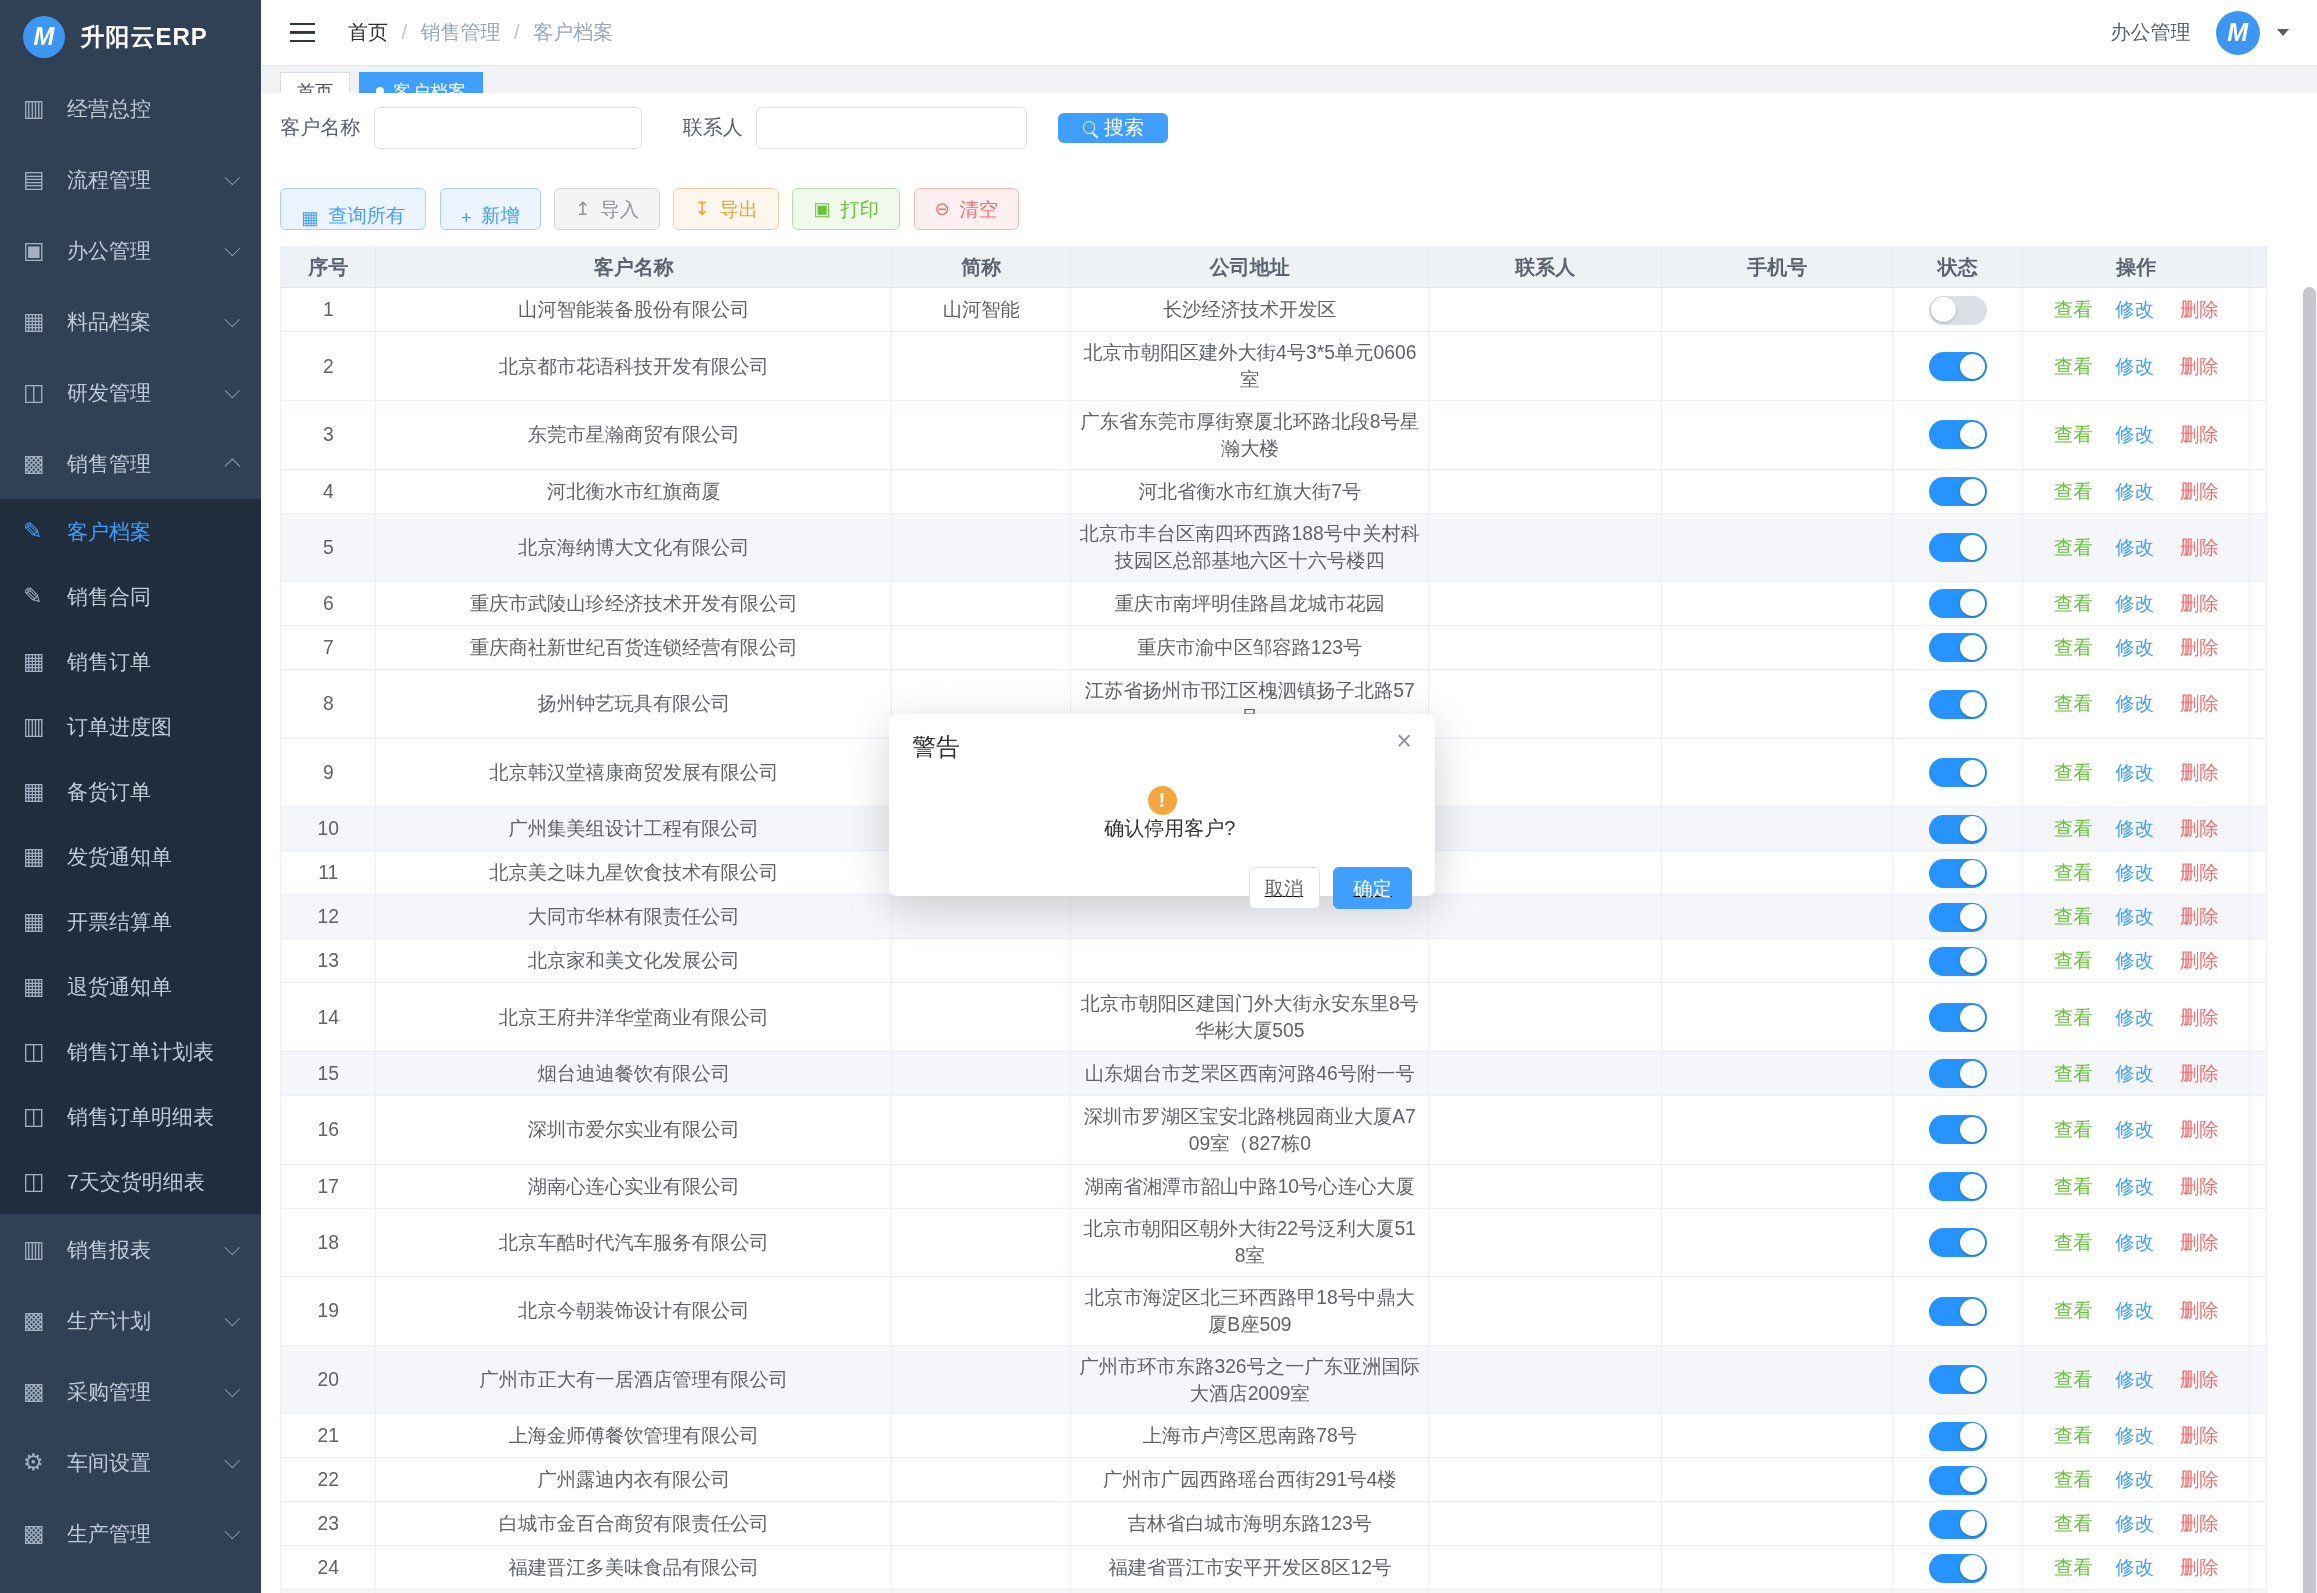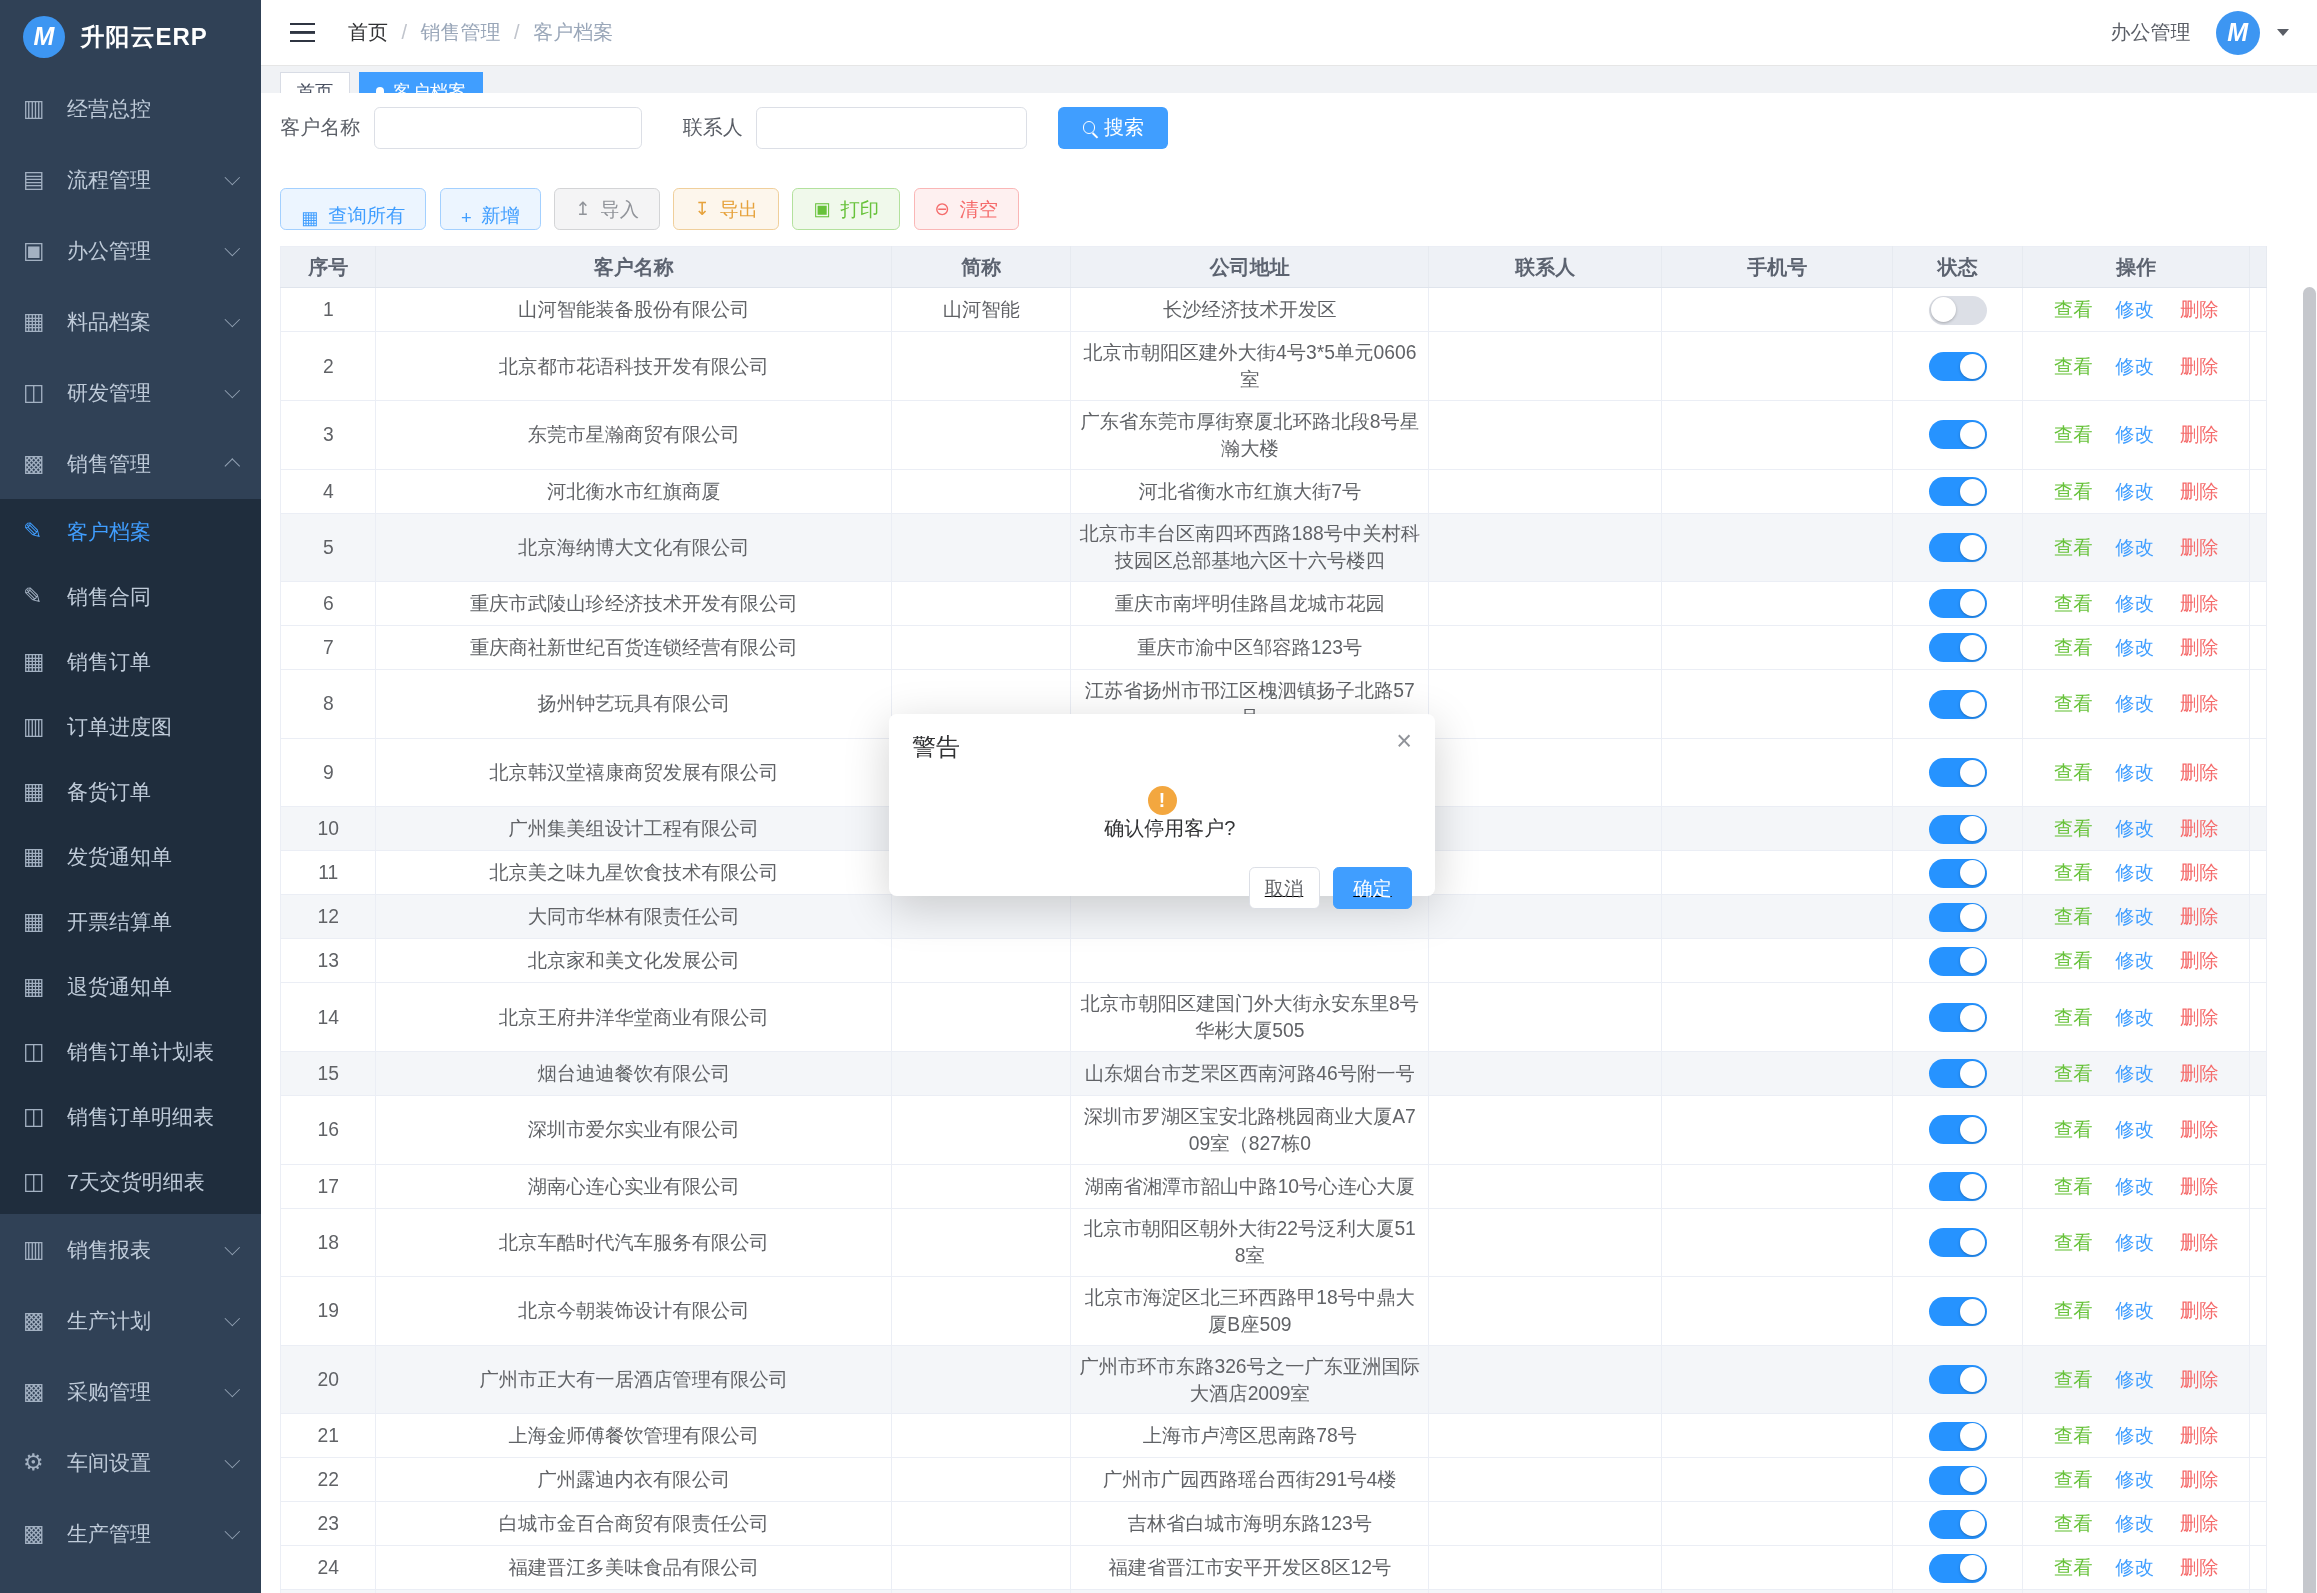--- a/index.html
+++ b/index.html
@@ -42,21 +42,21 @@
   .tab { height:39px; margin-top:5.8px; display:flex; align-items:center; padding:0 15.4px; font-size:18.3px; background:#fff; border:1px solid #d8dce5; color:#495060; margin-right:9.7px; cursor:pointer; }
   .tab.active { background:#409eff; border-color:#409eff; color:#fff; }
   .tab-dot { width:8.7px; height:8.7px; border-radius:50%; background:#fff; margin-right:8.7px; }
 
   
   .panel { background:#fff; height:1500px; padding-left:19.3px; position:relative; }
   .form-row { display:flex; align-items:center; padding-top:13.5px; height:56px; }
   .f-label { font-size:20px; color:#5a5e66; margin-right:13.5px; }
   .f-input { width:268px; height:42px; border:1px solid #dcdfe6; border-radius:5.8px; background:#fff; font-size:19.3px; padding:0 11.6px; outline:none; }
   .gap-lg { width:41px; }
-  .search-btn { margin-left:31px; width:110px; height:42px; background:#409eff; border:none; border-radius:5.8px; color:#fff; font-size:20px; display:flex; align-items:center; justify-content:center; cursor:pointer; }
+  .search-btn { margin-left:31px; width:110px; height:30px; background:#409eff; border:none; border-radius:5.8px; color:#fff; font-size:20px; display:flex; align-items:center; justify-content:center; cursor:pointer; }
   .mag { width:12.6px; height:12.6px; border:1.9px solid #fff; border-radius:50%; position:relative; margin-right:8.7px; }
   .mag::after { content:""; position:absolute; width:1.9px; height:6.8px; background:#fff; right:-1.9px; bottom:-5.8px; transform:rotate(-45deg); }
 
   
   .toolbar { display:flex; align-items:center; margin-top:39px; }
   .t-btn { display:inline-flex; align-items:center; height:42px; padding:0 20px; border-radius:5.8px; font-size:19.3px; margin-right:13.5px; cursor:pointer; border:1px solid transparent; background:#fff; }
   .t-icon { font-size:18.3px; margin-right:9.7px; }
   .t-icon::before { content:attr(data-icon-char); }
   .t-btn[data-variant="primary-plain"] { background:#ecf5ff; border-color:#a3d0ff; color:#409eff;align-items:flex-end; }
   .t-btn[data-variant="default"]       { background:#f4f4f5; border-color:#d3d4d6; color:#909399; }

